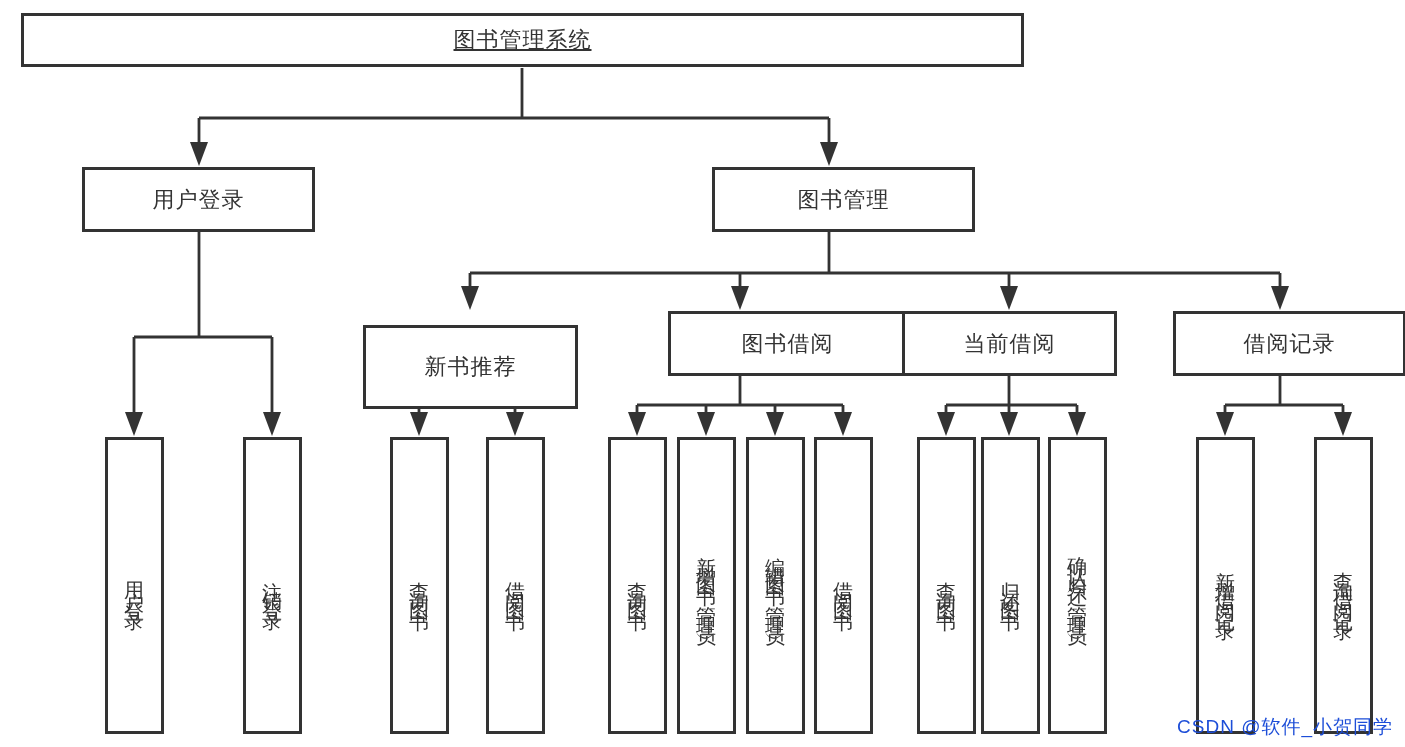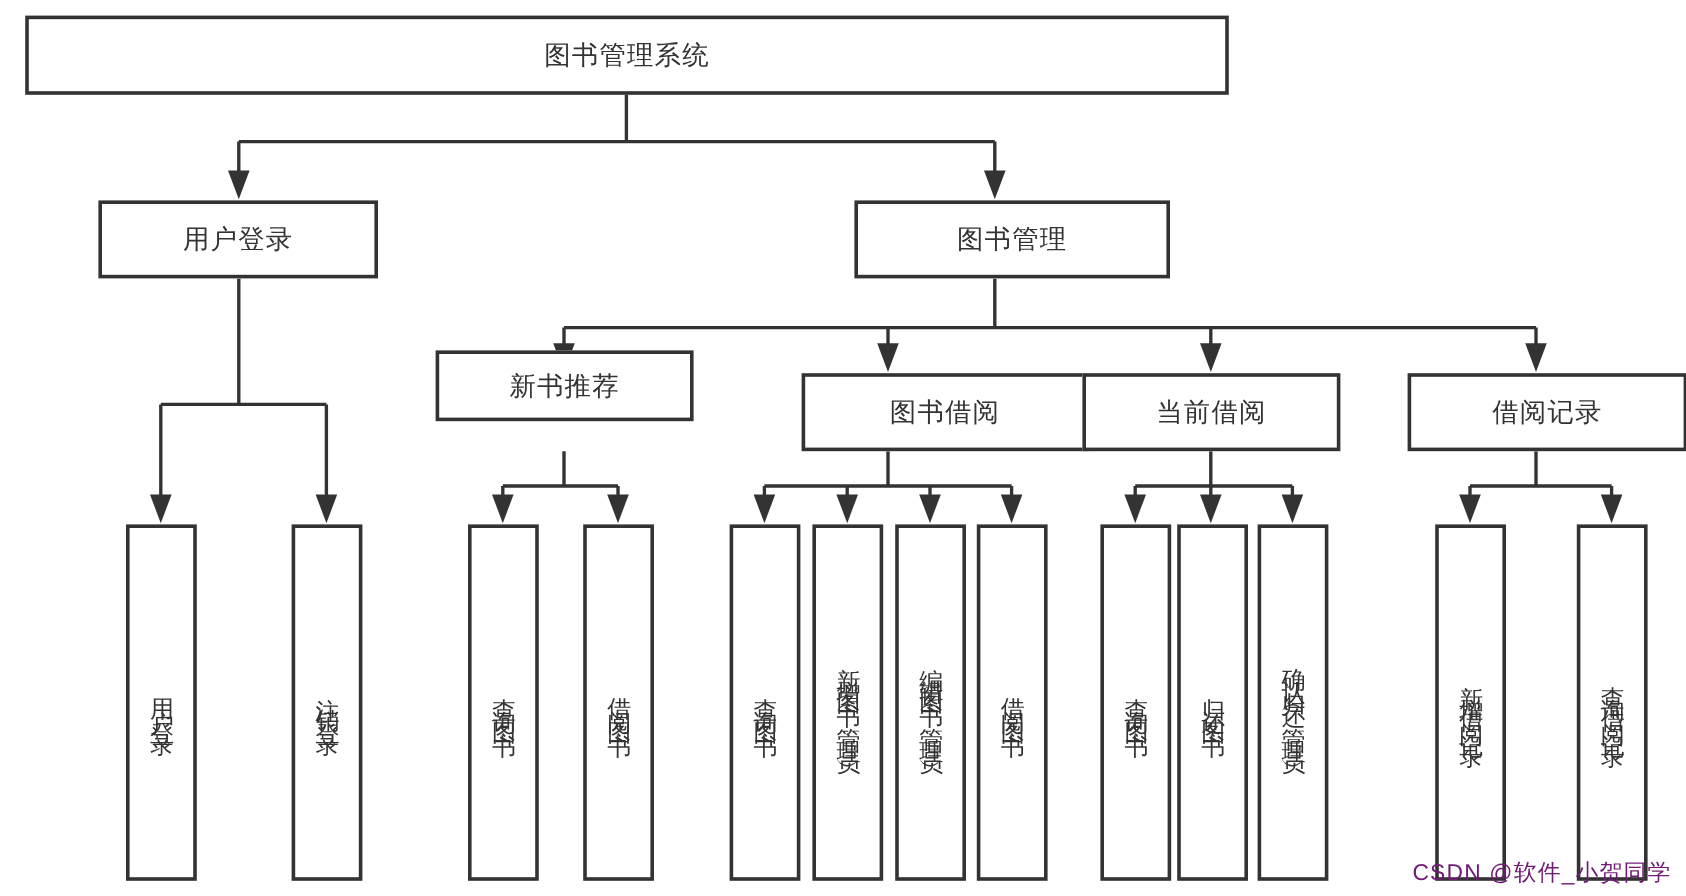--- a/index.html
+++ b/index.html
@@ -49,21 +49,21 @@
     font-size: 20px;
     color: #333333;
     letter-spacing: 10px;
     line-height: 1;
   }
   .watermark {
     position: absolute;
     right: 12px;
     top: 714px;
     font-size: 19px;
-    color: #701a75;
+    color: #1d4ed8;
     letter-spacing: 1px;
     white-space: nowrap;
   }
 </style>
 </head>
 <body>
 
 <div id="canvas">
 
   <svg id="connectors" viewBox="0 0 1405 747" xmlns="http://www.w3.org/2000/svg">
@@ -101,26 +101,26 @@
       <path d="M766 412 H784 L775 436 Z"></path>
       <path d="M834 412 H852 L843 436 Z"></path>
       <path d="M937 412 H955 L946 436 Z"></path>
       <path d="M1000 412 H1018 L1009 436 Z"></path>
       <path d="M1068 412 H1086 L1077 436 Z"></path>
       <path d="M1216 412 H1234 L1225 436 Z"></path>
       <path d="M1334 412 H1352 L1343 436 Z"></path>
     </g>
   </svg>
 
-  <div class="hnode" style="left:21px; top:13px; width:1003px; height:66px;">图书管理系统</div>
+  <div class="hnode" style="left:21px; top:13px; width:1003px; height:54px;text-decoration:underline;">图书管理系统</div>
 
   <div class="hnode" style="left:82px; top:167px; width:233px; height:65px;">用户登录</div>
   <div class="hnode" style="left:712px; top:167px; width:263px; height:65px;">图书管理</div>
 
-  <div class="hnode" style="left:363px; top:292px; width:215px; height:59px;">新书推荐</div>
+  <div class="hnode" style="left:363px; top:325px; width:215px; height:84px;">新书推荐</div>
   <div class="hnode" style="left:668px; top:311px; width:239px; height:65px;">图书借阅</div>
   <div class="hnode" style="left:902px; top:311px; width:215px; height:65px;">当前借阅</div>
   <div class="hnode" style="left:1173px; top:311px; width:233px; height:65px;">借阅记录</div>
 
   <div class="vnode" style="left:105px; top:437px;">用户登录</div>
   <div class="vnode" style="left:243px; top:437px;">注销登录</div>
 
   <div class="vnode" style="left:390px; top:437px;">查询图书</div>
   <div class="vnode" style="left:486px; top:437px;">借阅图书</div>
 

